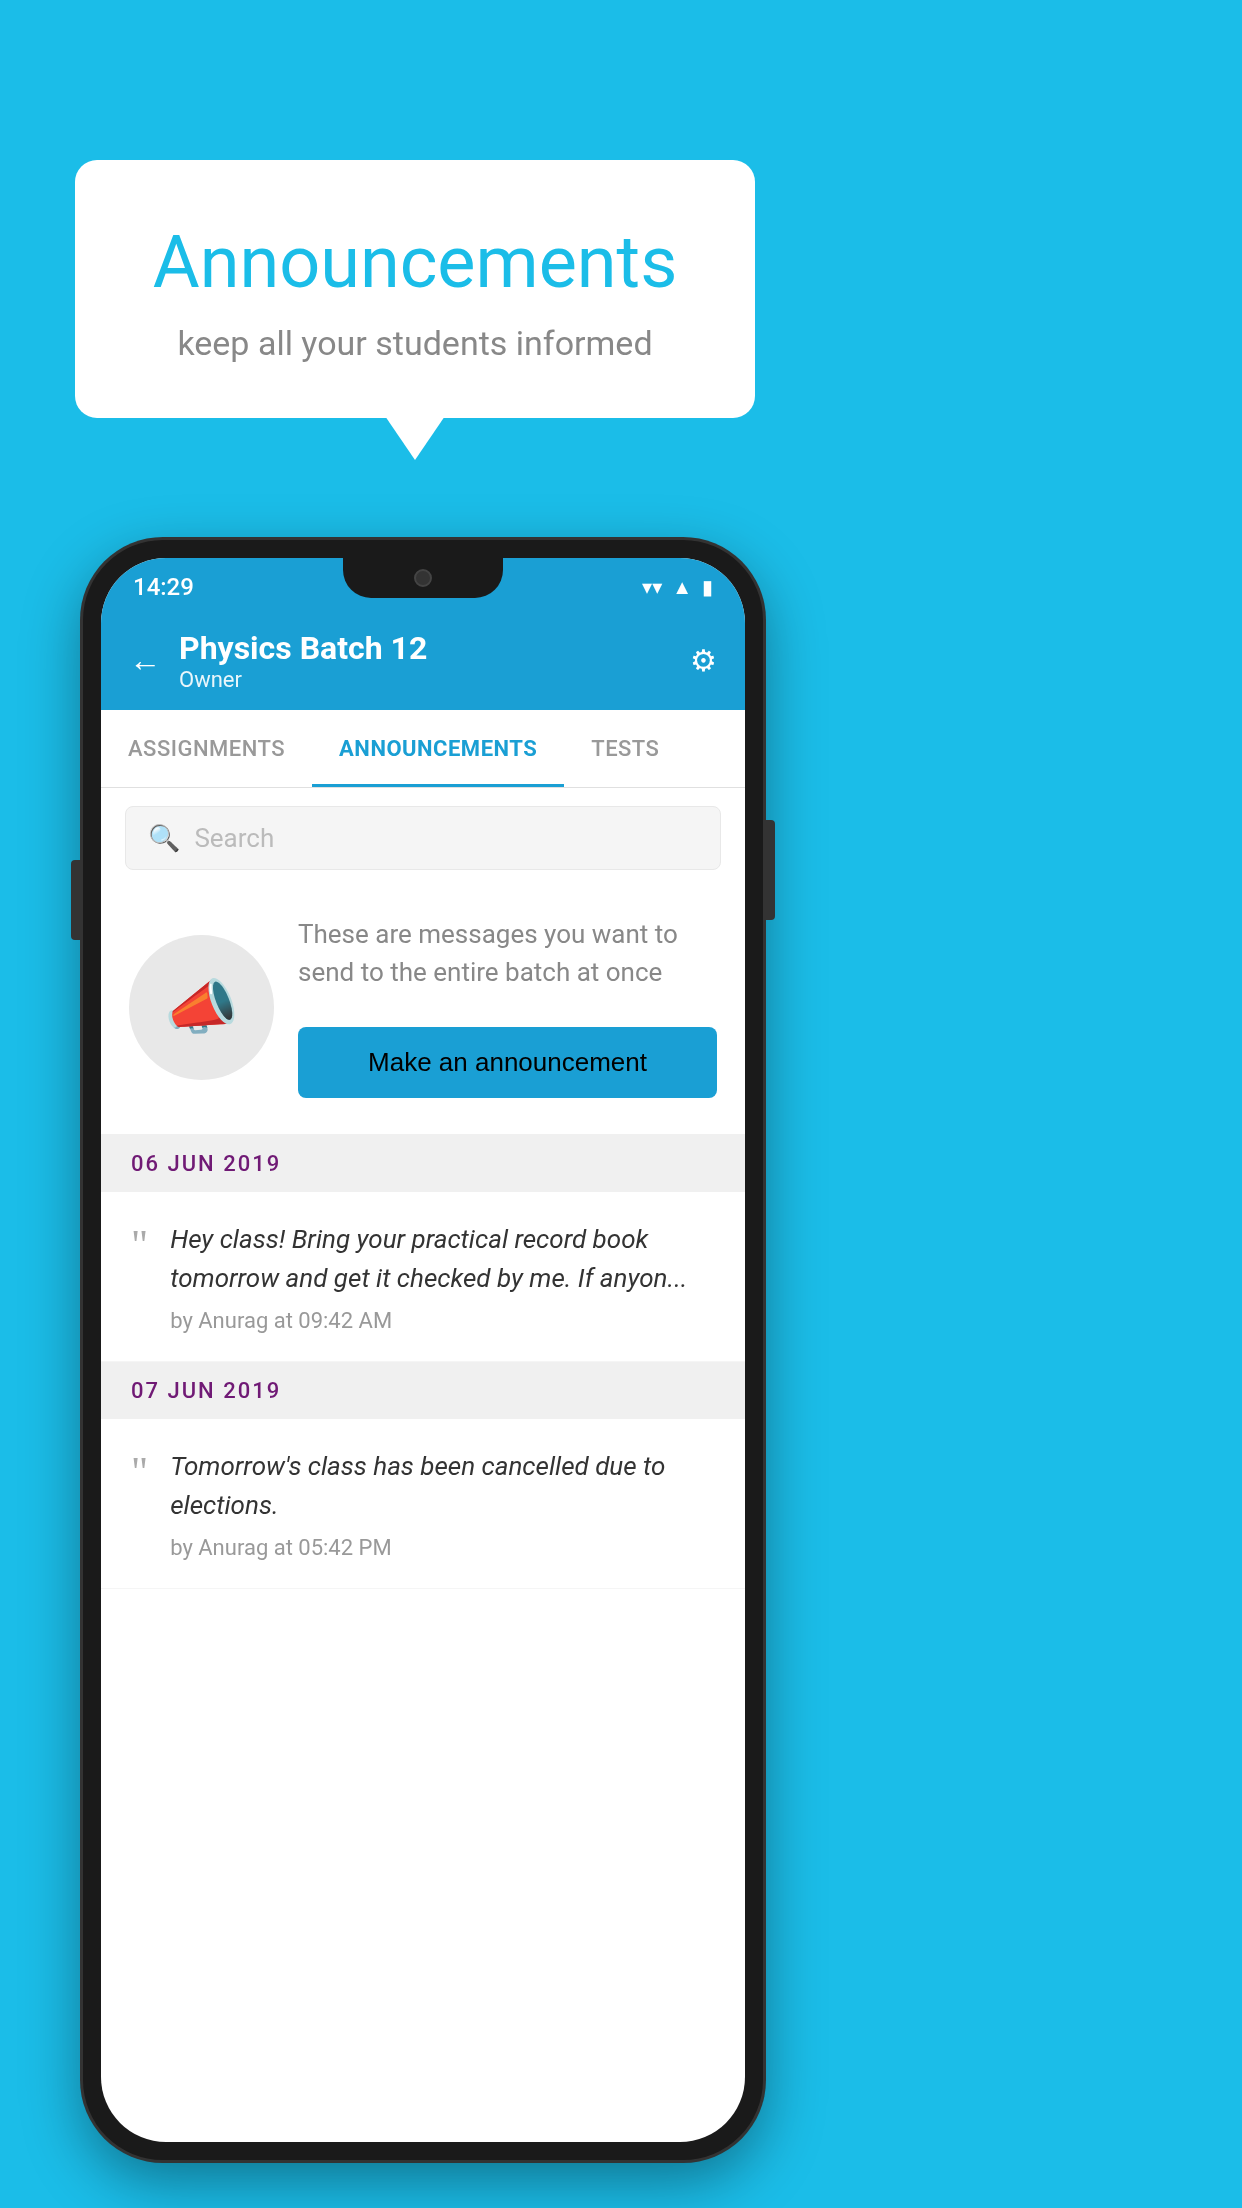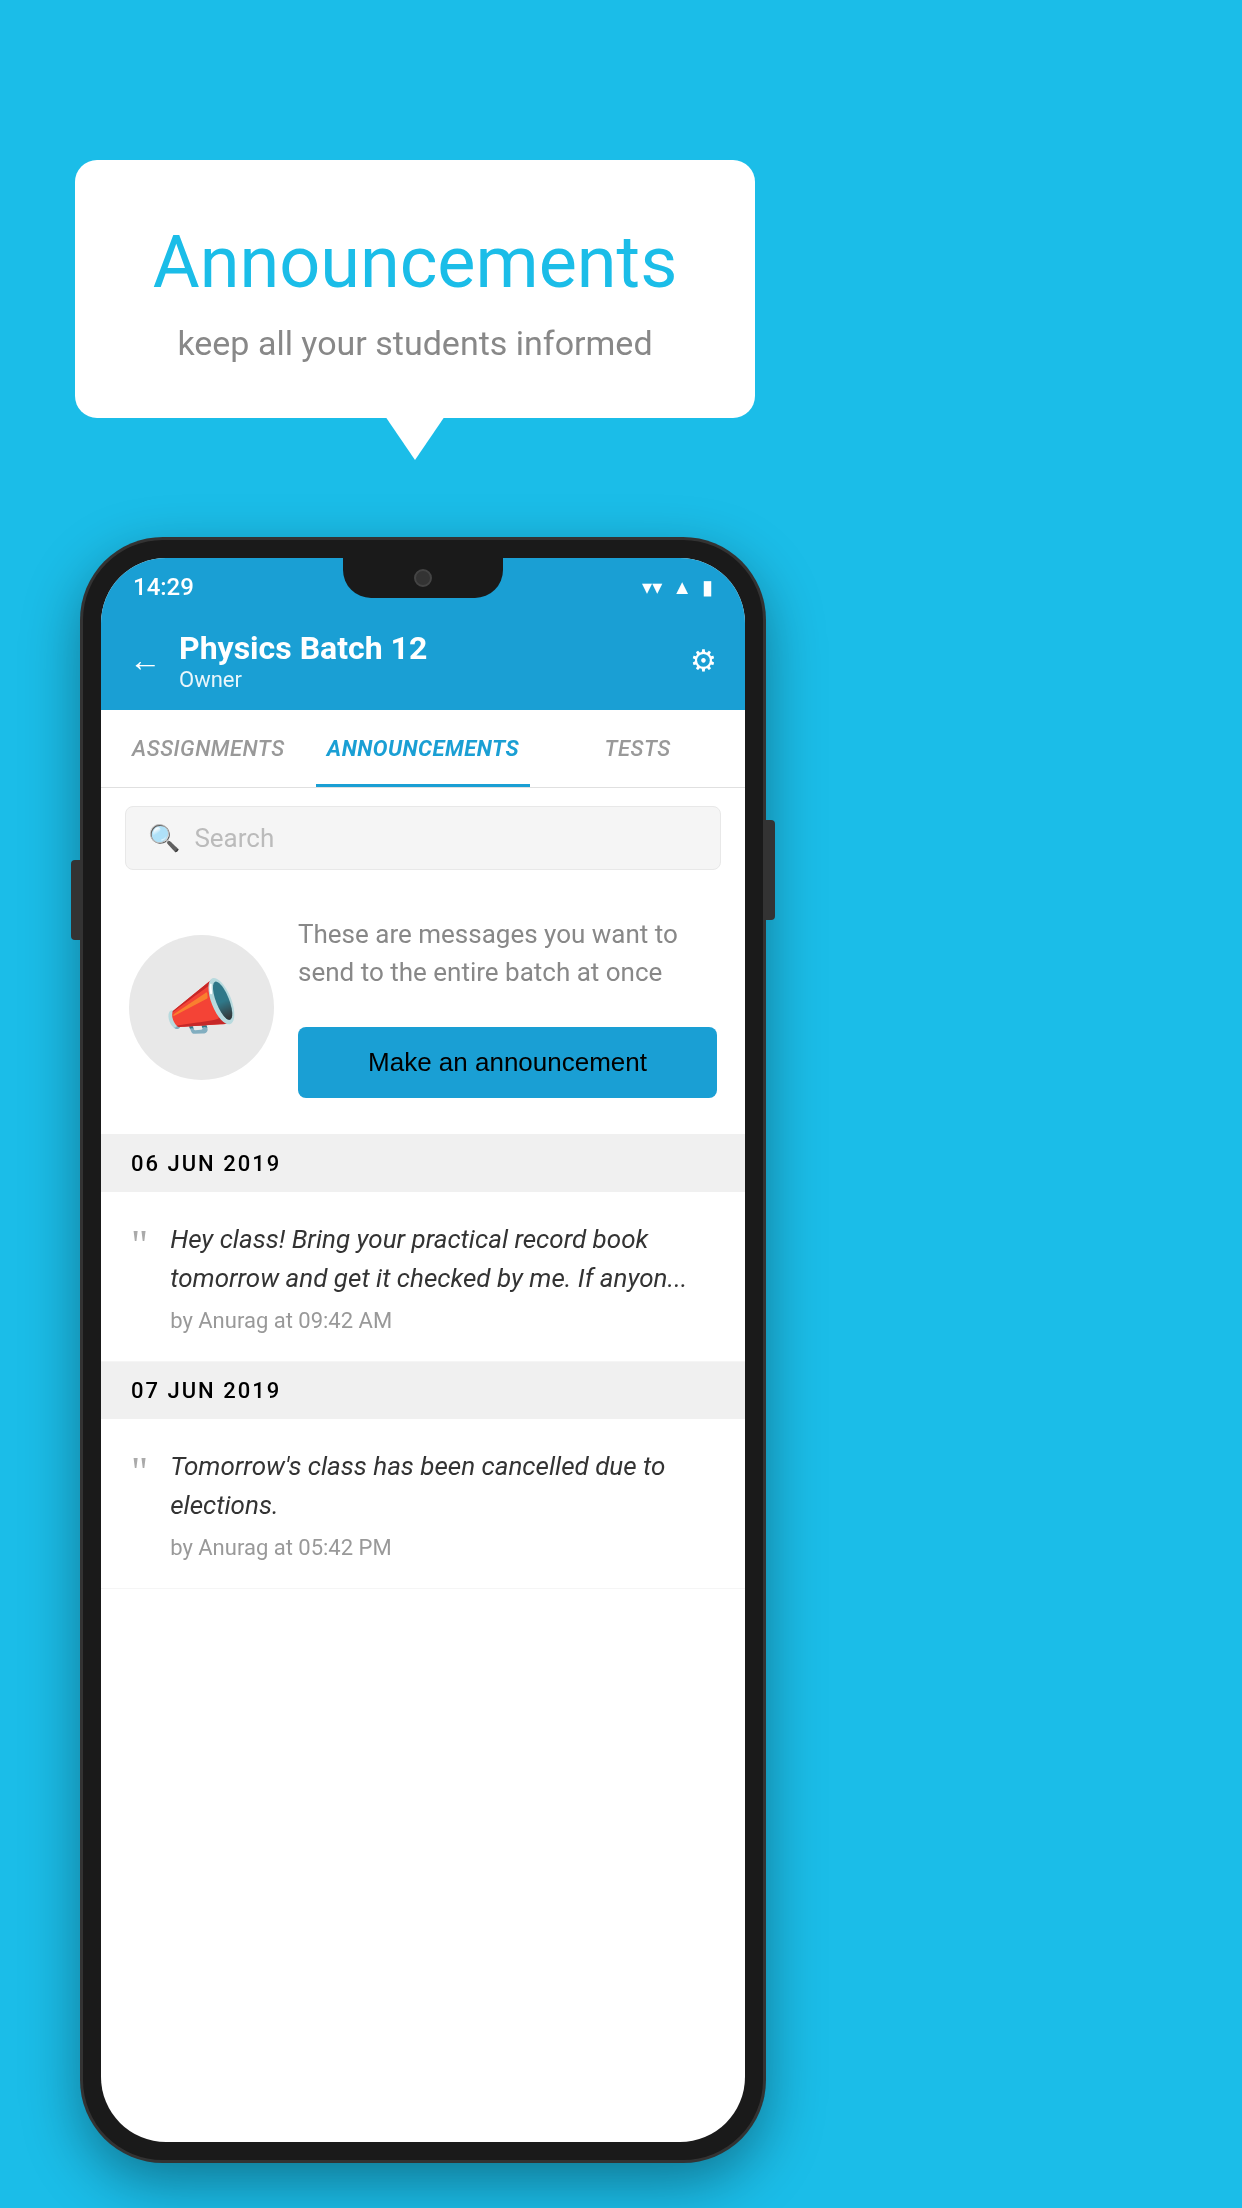--- a/index.html
+++ b/index.html
@@ -202,29 +202,28 @@
 
     
     .tabs {
       background: white;
       display: flex;
       border-bottom: 1px solid #e0e0e0;
     }
 
     .tab {
       flex: 1;
-      text-align: center;
-      padding: 26px 10px;
+      text-align: left;
+      padding: 26px 27px;
       font-size: 22px;
       color: #999;
       font-weight: 500;
       cursor: pointer;
       letter-spacing: 0.5px;
       position: relative;
-      font-style: italic;
     }
 
     .tab.active {
       color: #1a9fd4;
       font-weight: 700;
     }
 
     .tab.active::after {
       content: '';
       position: absolute;
@@ -308,21 +307,21 @@
       font-weight: 500;
       cursor: pointer;
       width: 100%;
     }
 
     
     .date-separator {
       background: #f0f0f0;
       padding: 16px 30px;
       font-size: 22px;
-      color: #000000;
+      color: #701a75;
       letter-spacing: 2px;
       font-weight: 500;
     }
 
     
     .announcement-item {
       background: white;
       padding: 28px 30px;
       display: flex;
       align-items: flex-start;

